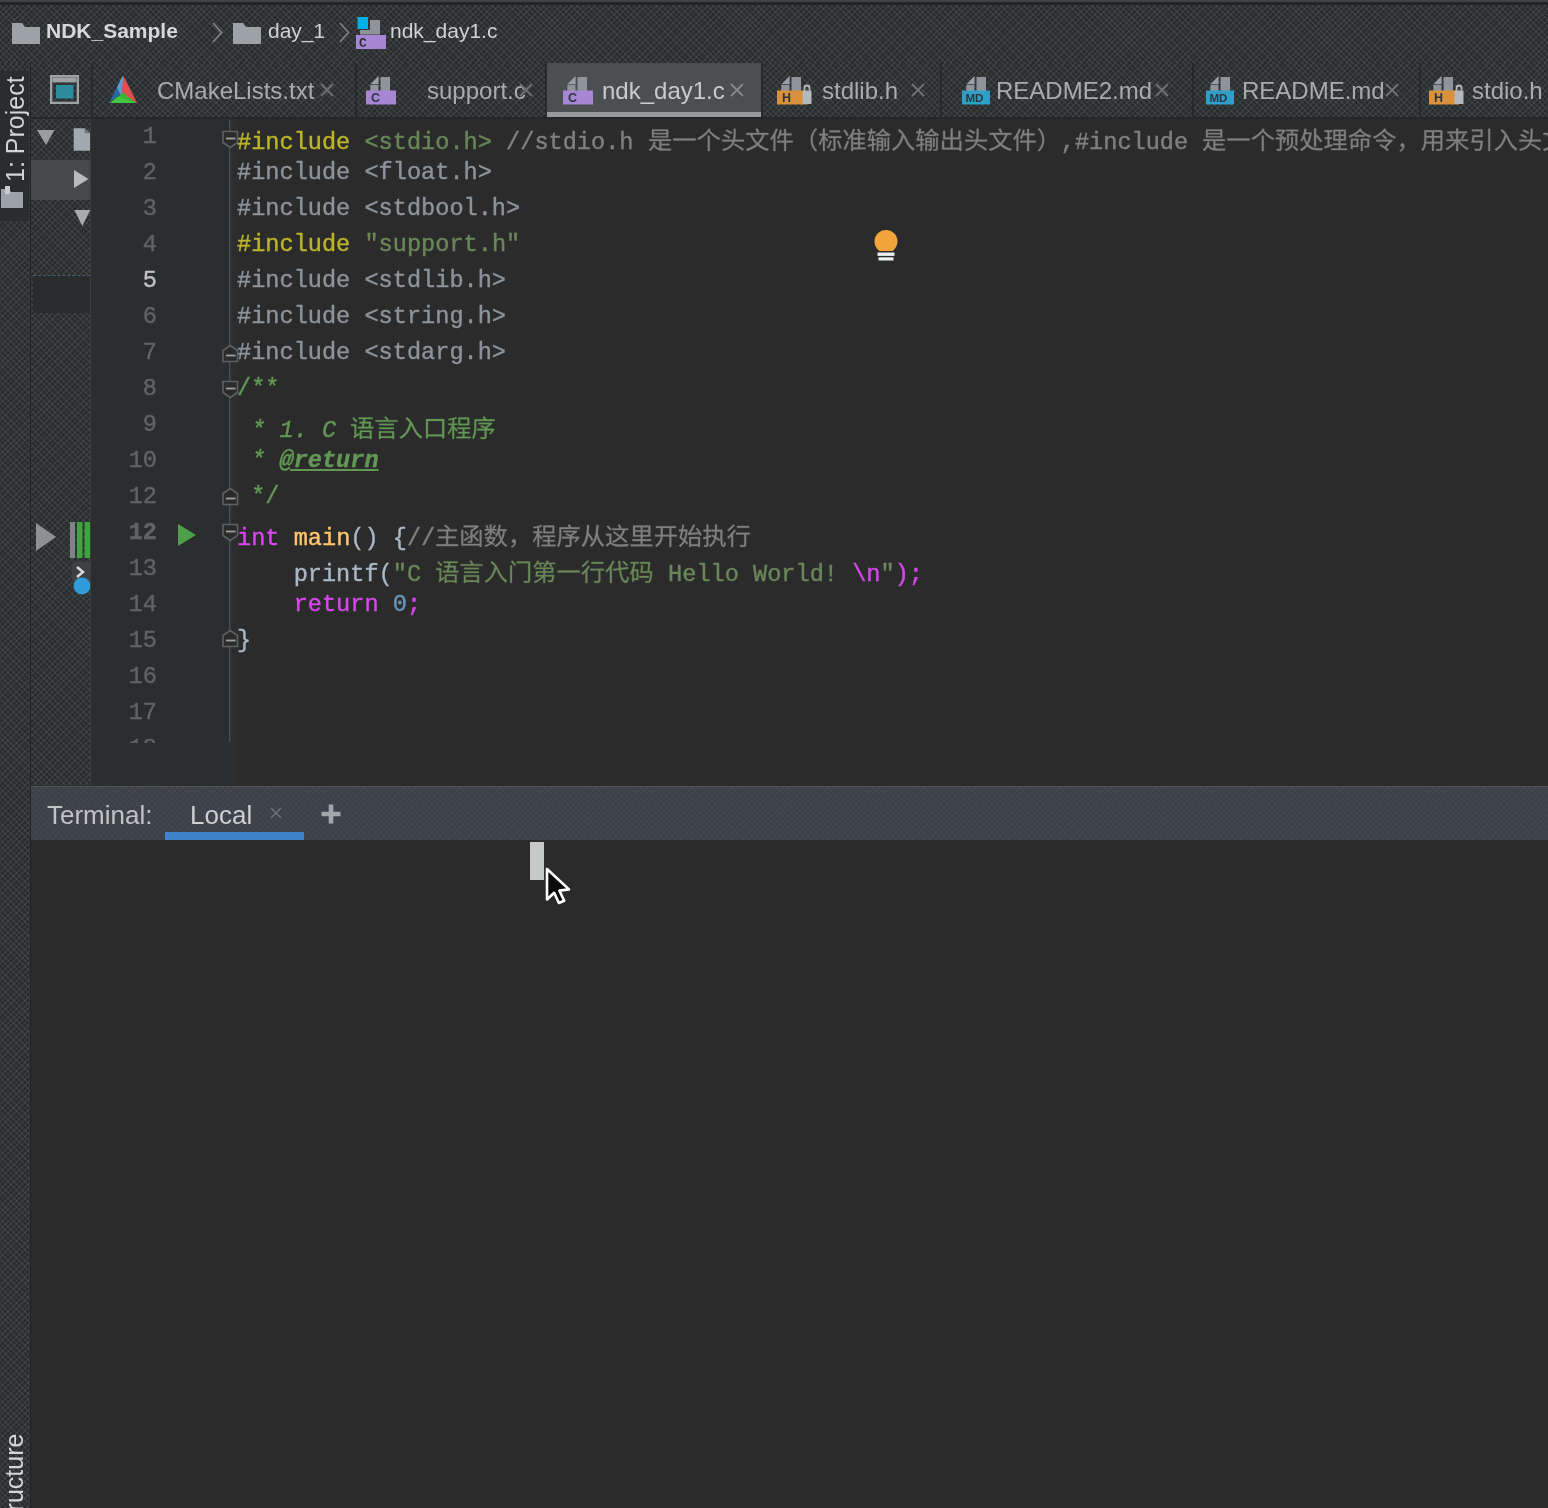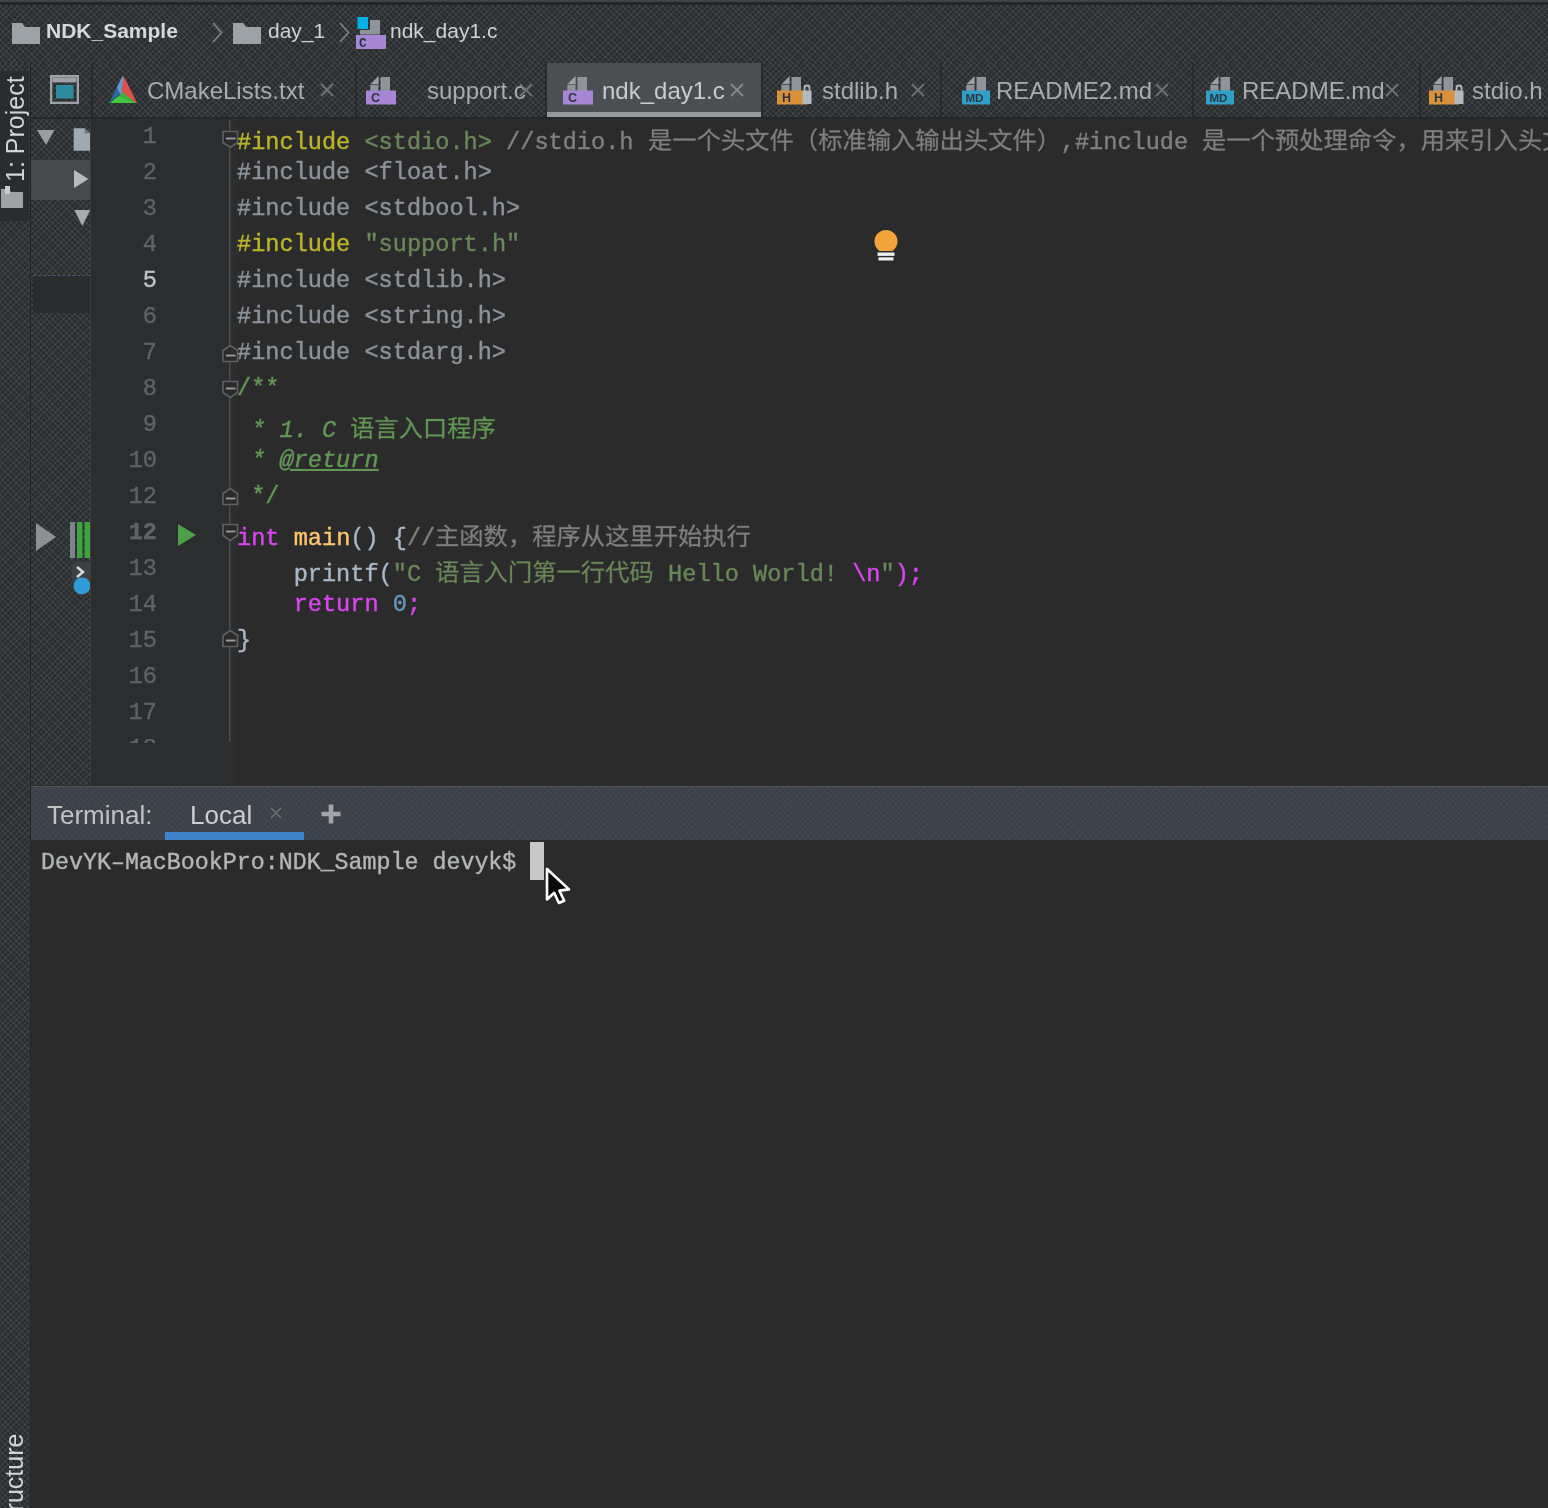--- a/index.html
+++ b/index.html
@@ -14,21 +14,21 @@
 .vlab{position:absolute;transform:rotate(-90deg);transform-origin:0 0;font-size:25px;color:#d2d4d6;white-space:pre}
 .sliver{position:absolute;left:31px;top:119px;width:59px;height:666px}
 #gutter{position:absolute;left:90px;top:119px;width:148px;height:666px;background:#2c2d2e;border-left:1px solid #3a3d3e}
 .gn{position:absolute;left:90px;width:67px;text-align:right;font:23.6px/36px "Liberation Mono",monospace;color:#606366;-webkit-text-stroke:.4px}
 .ln{position:absolute;left:237px;white-space:pre;font:23.6px/36px "Liberation Mono",monospace;color:#a9b7c6;-webkit-text-stroke:.4px}
 .ln i{font-style:italic}
 .ck{vertical-align:-4px} .ck use{stroke:currentColor;stroke-width:.3}
 s{text-decoration:none}
 .ky{color:#bbb529}.st{color:#6a8759}.cm{color:#808080}.dc{color:#629755}
 .kw{color:#d946ef}.nu{color:#6897bb}.fn{color:#ffc66d}.gi{color:#8c939b}
-.ret{text-decoration:underline;font-weight:normal}
+.ret{text-decoration:underline;font-weight:bold}
 .thead{position:absolute;left:31px;top:786px;width:1517px;height:54px;background:#3b4049;background-image:repeating-linear-gradient(45deg,rgba(140,150,160,.05) 0 1.2px,transparent 1.2px 4px),repeating-linear-gradient(135deg,rgba(140,150,160,.05) 0 1.2px,transparent 1.2px 4px)}
 .tht{position:absolute;top:14px;font-size:26px;white-space:pre}
 .tbody{position:absolute;left:31px;top:840px;width:1517px;height:668px;background:#2b2b2b}
 .tprompt{position:absolute;left:10px;top:9px;font:23.3px/28px "Liberation Mono",monospace;color:#b3b6b8;white-space:pre;-webkit-text-stroke:.4px}
 </style></head><body>
 <svg width="0" height="0" style="position:absolute">
     <defs>
       <path id="u662F" d="M5.7 -14.8L18.4 -14.8L18.4 -12.8L5.7 -12.8ZM5.7 -18.0L18.4 -18.0L18.4 -16.1L5.7 -16.1ZM4.0 -19.4L4.0 -11.4L20.2 -11.4L20.2 -19.4ZM5.6 -7.3C5.0 -3.7 3.4 -1.0 0.9 0.7C1.3 1.0 2.0 1.7 2.2 2.0C3.8 0.8 5.1 -0.7 6.0 -2.6C8.0 0.7 11.2 1.5 16.1 1.5L22.7 1.5C22.8 0.9 23.1 0.1 23.4 -0.3C22.1 -0.3 17.1 -0.2 16.1 -0.3C15.1 -0.3 14.1 -0.3 13.3 -0.4L13.3 -3.7L21.3 -3.7L21.3 -5.3L13.3 -5.3L13.3 -8.1L22.9 -8.1L22.9 -9.7L1.4 -9.7L1.4 -8.1L11.4 -8.1L11.4 -0.7C9.3 -1.2 7.8 -2.4 6.8 -4.6C7.1 -5.4 7.3 -6.2 7.4 -7.0Z"></path>
       <path id="u4E00" d="M1.1 -10.5L1.1 -8.5L23.3 -8.5L23.3 -10.5Z"></path>
       <path id="u4E2A" d="M11.2 -13.3L11.2 1.9L13.1 1.9L13.1 -13.3ZM12.3 -20.4C9.9 -16.4 5.4 -12.8 0.9 -10.8C1.4 -10.4 1.9 -9.7 2.2 -9.2C6.0 -11.0 9.5 -13.8 12.2 -17.2C15.4 -13.4 18.6 -11.0 22.2 -9.1C22.5 -9.7 23.1 -10.4 23.5 -10.8C19.8 -12.6 16.4 -14.9 13.2 -18.6L13.9 -19.7Z"></path>
@@ -114,21 +114,21 @@
     <div class="sep" style="left:1192px"></div>
     <div class="sep" style="left:1419px"></div>
     <svg style="position:absolute;left:108px;top:12px" width="30" height="30" viewBox="0 0 30 30">
       <path d="M14.5 1 L1 28 L21 12 Z" fill="#2968a3"></path>
       <path d="M14.5 1 L9 12.5 L14 23 L21 12 Z" fill="#5e9bd3"></path>
       <path d="M15.5 1 L29 28 L18 23 Z" fill="#d33b3b"></path>
       <path d="M15.5 1 L13.5 17 L18 23 L29 28" fill="#e04f4f"></path>
       <path d="M2 28 L15 17.5 L28 28 Z" fill="#3bb33b"></path>
       <path d="M2 28 L10 21.5 L15 23.5 L28 28 Z" fill="#41c941"></path>
     </svg>
-    <div class="tbt" style="left:147px">CMakeLists.txt</div>
+    <div class="tbt" style="left:157px">CMakeLists.txt</div>
     <svg style="position:absolute;left:318px;top:18px" width="18" height="18" viewBox="0 0 18 18">
       <path d="M3 3 L15 15 M15 3 L3 15" stroke="#6e7275" stroke-width="1.8"></path>
     </svg>
     <svg style="position:absolute;left:366px;top:12px" width="38" height="32" viewBox="0 0 38 32">
       <rect x="14.5" y="2" width="9.5" height="14" fill="#8e9499"></rect>
       <rect x="4.3" y="10" width="8.2" height="6" fill="#8e9499"></rect>
       <path d="M4.3 9.3 L12.6 9.3 L12.6 1 Z" fill="#9aa1a6"></path>
       <rect x="0" y="15.5" width="30" height="14" fill="#a886d6"></rect>
       <text x="5" y="26.8" font-family="Liberation Sans,sans-serif" font-size="12.5" font-weight="bold" fill="#2c3440">C</text>
     </svg>
@@ -350,17 +350,16 @@
     <div class="tht" style="left:159px;color:#cdcfd1">Local</div>
     <svg style="position:absolute;left:237px;top:19px" width="16" height="16" viewBox="0 0 16 16">
       <path d="M3 3 L13 13 M13 3 L3 13" stroke="#6b7075" stroke-width="1.7"></path>
     </svg>
     <svg style="position:absolute;left:289px;top:17px" width="22" height="22" viewBox="0 0 22 22">
       <path d="M11 1.5 V20.5 M1.5 11 H20.5" stroke="#a3a6a9" stroke-width="4.6"></path>
     </svg>
     <div style="position:absolute;left:134px;top:46px;width:139px;height:8px;background:#3f83c9"></div>
   </div>
 <div class="tbody">
-    <span class="tprompt">DevYK–MacBookPro:NDK_Sample devyk$</span>
     <div style="position:absolute;left:499px;top:2px;width:14.2px;height:38px;background:#c7c9c9"></div>
     <svg style="position:absolute;left:514px;top:27px" width="30" height="46" viewBox="0 0 30 46">
       <path d="M2 2 V32.5 L9.2 25.8 L13.9 36 L19.2 33.7 L14.4 23.6 L24 22.4 Z" fill="#0b0b0b" stroke="#ffffff" stroke-width="2.6" stroke-linejoin="round"></path>
     </svg>
   </div>
 </body></html>

